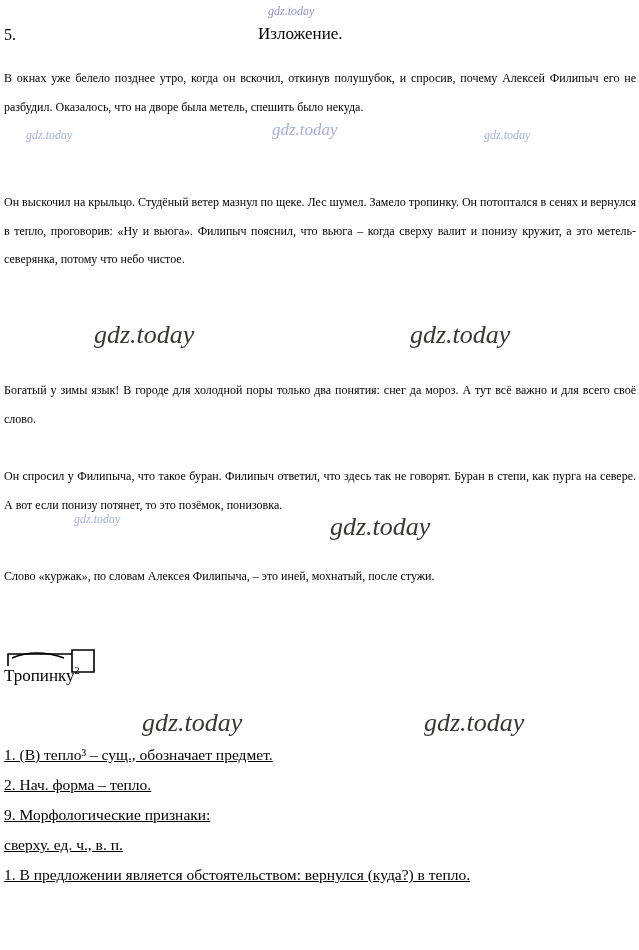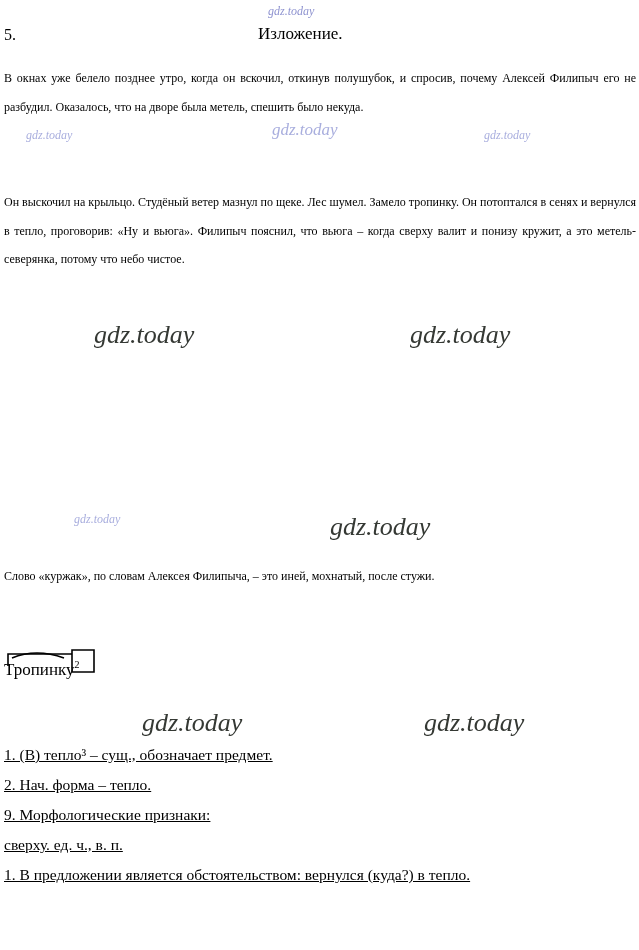--- a/index.html
+++ b/index.html
@@ -69,21 +69,21 @@
   .tropinku-wrap {
     position: absolute;
     left: 4px;
     top: 648px;
     width: 120px;
     height: 32px;
   }
   .tropinku-word {
     position: absolute;
     left: 0;
-    top: 11px;
+    top: 17px;
     font-size: 17px;
     white-space: nowrap;
   }
   .root-arc {
     position: absolute;
     left: 2px;
     top: -2px;
   }
   sup.sm { font-size: 10px; vertical-align: super; }
 </style>
@@ -107,21 +107,27 @@
   <div class="ex-title">Изложение.</div>
 
   <div class="body-text" style="top:64px;">
     <p>В окнах уже белело позднее утро, когда он вскочил, откинув полушубок, и спросив, почему Алексей Филипыч его не разбудил. Оказалось, что на дворе была метель, спешить было некуда.</p>
   </div>
 
   <div class="body-text" style="top:168px;margin-top:20px;">
     <p>Он выскочил на крыльцо. Студёный ветер мазнул по щеке. Лес шумел. Замело тропинку. Он потоптался в сенях и вернулся в тепло, проговорив: «Ну и вьюга». Филипыч пояснил, что вьюга – когда сверху валит и понизу кружит, а это метель-северянка, потому что небо чистое.</p>
   </div>
 
+  <div class="body-text" style="top:376px;">
+    <p>Богатый у зимы язык! В городе для холодной поры только два понятия: снег да мороз. А тут всё важно и для всего своё слово.</p>
+  </div>
 
+  <div class="body-text" style="top:462px;">
+    <p>Он спросил у Филипыча, что такое буран. Филипыч ответил, что здесь так не говорят. Буран в степи, как пурга на севере. А вот если понизу потянет, то это позёмок, понизовка.</p>
+  </div>
 
   <div class="body-text" style="top:562px;">
     <p>Слово «куржак», по словам Алексея Филипыча, – это иней, мохнатый, после стужи.</p>
   </div>
 
   <div class="tropinku-wrap">
     <svg class="root-arc" width="120" height="34" viewBox="0 0 120 34">
       <path d="M2 20 L2 8 L66 8 L66 4 L88 4 L88 26 L66 26 L66 8" fill="none" stroke="#000" stroke-width="1.6"></path>
       <path d="M6 12 Q30 2 58 12" fill="none" stroke="#000" stroke-width="1.6"></path>
     </svg>

